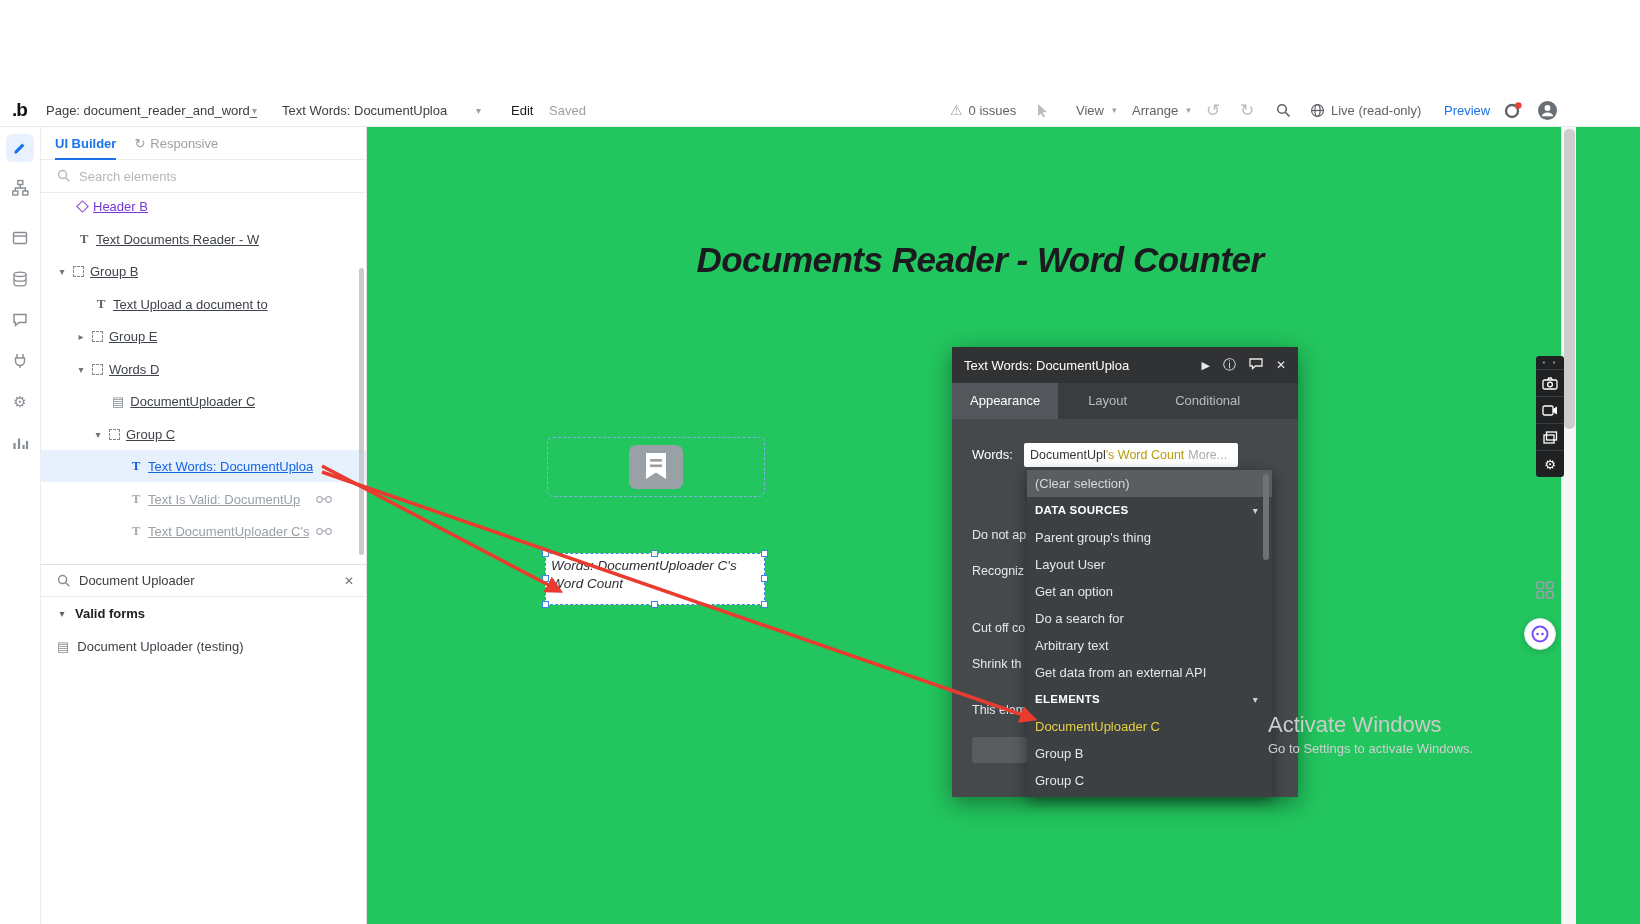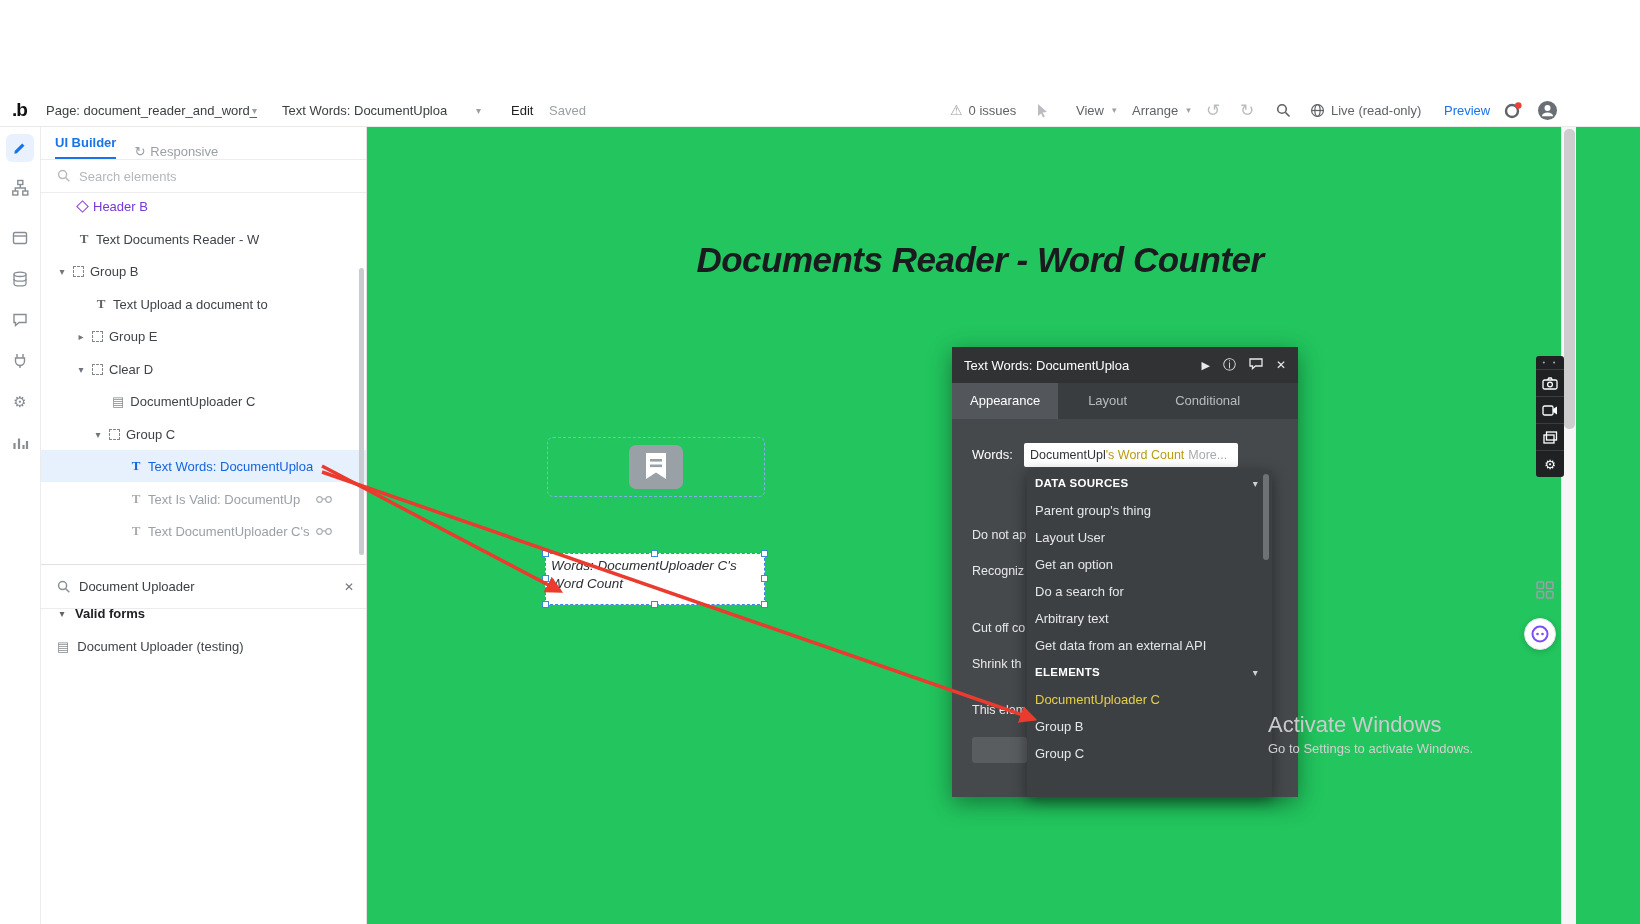--- a/index.html
+++ b/index.html
@@ -37,45 +37,45 @@
   .rail { position:absolute; left:0; top:127px; width:41px; bottom:0; background:#fff;
           border-right:1px solid #ececec; z-index:15; }
   .rico { position:absolute; left:11px; width:18px; height:18px; display:flex; align-items:center; justify-content:center; }
   .rico-active { left:6px; width:28px; height:28px; background:#e8f1fd; border-radius:6px; }
   .gearglyph { font-size:15px; color:#878d93; }
 
   
   .panel { position:absolute; left:41px; top:127px; width:326px; bottom:0; background:#fff;
            border-right:1px solid #e0e0e0; z-index:15; }
   .ptabs { position:absolute; top:0; left:0; right:0; height:33px; border-bottom:1px solid #ececec;
-           display:flex; align-items:flex-end; font-size:13px; }
+           display:flex; align-items:center; font-size:13px; }
   .ptab-ui { margin-left:14px; color:#1a73e8; font-weight:700; position:relative; height:33px; line-height:33px; }
   .ptab-ui::after { content:""; position:absolute; left:0; right:0; bottom:0; height:2px; background:#1a73e8; }
   .ptab-resp { margin-left:18px; color:#9aa0a6; display:flex; align-items:center; gap:5px; }
   .psearch { position:absolute; top:33px; left:0; right:0; height:33px; border-bottom:1px solid #ececec;
              display:flex; align-items:center; gap:8px; padding-left:16px; }
   .psearch input { border:none; outline:none; font-size:13px; width:250px; color:#3c4043;
                    font-family:"Liberation Sans",sans-serif; }
   .psearch input::placeholder { color:#b3b8bd; }
   .trow { position:absolute; left:0; right:0; height:32px; display:flex; align-items:center; gap:6px;
           font-size:13px; color:#3f434a; cursor:pointer; }
   .trow.selected { background:#e7f0fd; }
-  .tlabel { white-space:nowrap; overflow:hidden; }
+  .tlabel { white-space:nowrap; overflow:hidden;text-decoration:underline; }
   .tlabel.blue { color:#1565e0; }
   .tlabel.dim { color:#9aa1a8; }
   .tlabel.purple { color:#7638d6; }
   .i-t { font-family:"Liberation Serif",serif; font-weight:700; font-size:13px; color:#60656b; width:12px; text-align:center; flex:none; }
   .i-t.blue { color:#1565e0; } .i-t.dim { color:#a7adb3; }
   .i-gsq { width:11px; height:11px; border:1px dashed #7f858b; border-radius:1px; flex:none; }
   .i-diamond { width:9px; height:9px; border:1.5px solid #8a3fd1; transform:rotate(45deg); flex:none; }
   .caret { font-size:10px; color:#6f757b; width:10px; flex:none; text-align:center; }
   .i-card { color:#868c92; font-size:13px; flex:none; }
   .hidden-ico { margin-left:auto; margin-right:34px; flex:none; }
   .pscroll { position:absolute; left:318px; top:141px; width:5px; height:287px; background:#c8cbcf; border-radius:3px; }
-  .pbottom-search { position:absolute; top:437px; left:0; right:0; height:45px; border-top:1px solid #dfe1e4;
+  .pbottom-search { position:absolute; top:437px; left:0; right:0; height:33px; border-top:1px solid #dfe1e4;
                     border-bottom:1px solid #ececec; display:flex; align-items:center; gap:8px; padding-left:16px; font-size:13px; color:#3c4043; }
   .pb-x { position:absolute; left:303px; color:#70757a; font-size:12px; cursor:pointer; }
   .prow-forms { position:absolute; top:470px; left:0; right:0; height:33px; display:flex; align-items:center; gap:8px;
                 padding-left:16px; font-size:13px; color:#202124; font-weight:700; }
   .prow-testing { position:absolute; top:503px; left:0; right:0; height:33px; display:flex; align-items:center; gap:8px;
                   padding-left:16px; font-size:13px; color:#3f434a; }
 
   
   .canvas { position:absolute; left:367px; top:127px; width:1273px; height:797px; background:#22c55e;font-style:italic; }
   .page-title { position:absolute; left:0; top:113px; width:1226px; text-align:center;
@@ -285,21 +285,21 @@
       <span class="tlabel">Text Upload a document to</span>
     </div>
     <div class="trow" style="top:193px;padding-left:35px">
       <span class="caret g">▸</span>
       <span class="i-gsq"></span>
       <span class="tlabel">Group E</span>
     </div>
     <div class="trow" style="top:226px;padding-left:35px">
       <span class="caret g">▾</span>
       <span class="i-gsq"></span>
-      <span class="tlabel">Clear D</span>
+      <span class="tlabel">Words D</span>
     </div>
     <div class="trow" style="top:258px;padding-left:71px">
       <span class="i-card g">▤</span>
       <span class="tlabel">DocumentUploader C</span>
     </div>
     <div class="trow" style="top:291px;padding-left:52px">
       <span class="caret g">▾</span>
       <span class="i-gsq"></span>
       <span class="tlabel">Group C</span>
     </div>
@@ -401,20 +401,21 @@
     </div>
 
     <span class="pp-sidelabel" style="top:181px">Do not ap</span>
     <span class="pp-sidelabel" style="top:217px">Recogniz</span>
     <span class="pp-sidelabel" style="top:274px">Cut off co</span>
     <span class="pp-sidelabel" style="top:310px">Shrink th</span>
     <span class="pp-sidelabel" style="top:356px">This elem</span>
     <span class="pp-partialbtn"></span>
 
     <div class="dd">
+      <div class="dd-row hl">(Clear selection)</div>
       <div class="dd-row hdr">
         <span>DATA SOURCES</span>
         <span class="dd-chev g">▾</span>
       </div>
       <div class="dd-row">Parent group's thing</div>
       <div class="dd-row">Layout User</div>
       <div class="dd-row">Get an option</div>
       <div class="dd-row">Do a search for</div>
       <div class="dd-row">Arbitrary text</div>
       <div class="dd-row">Get data from an external API</div>

